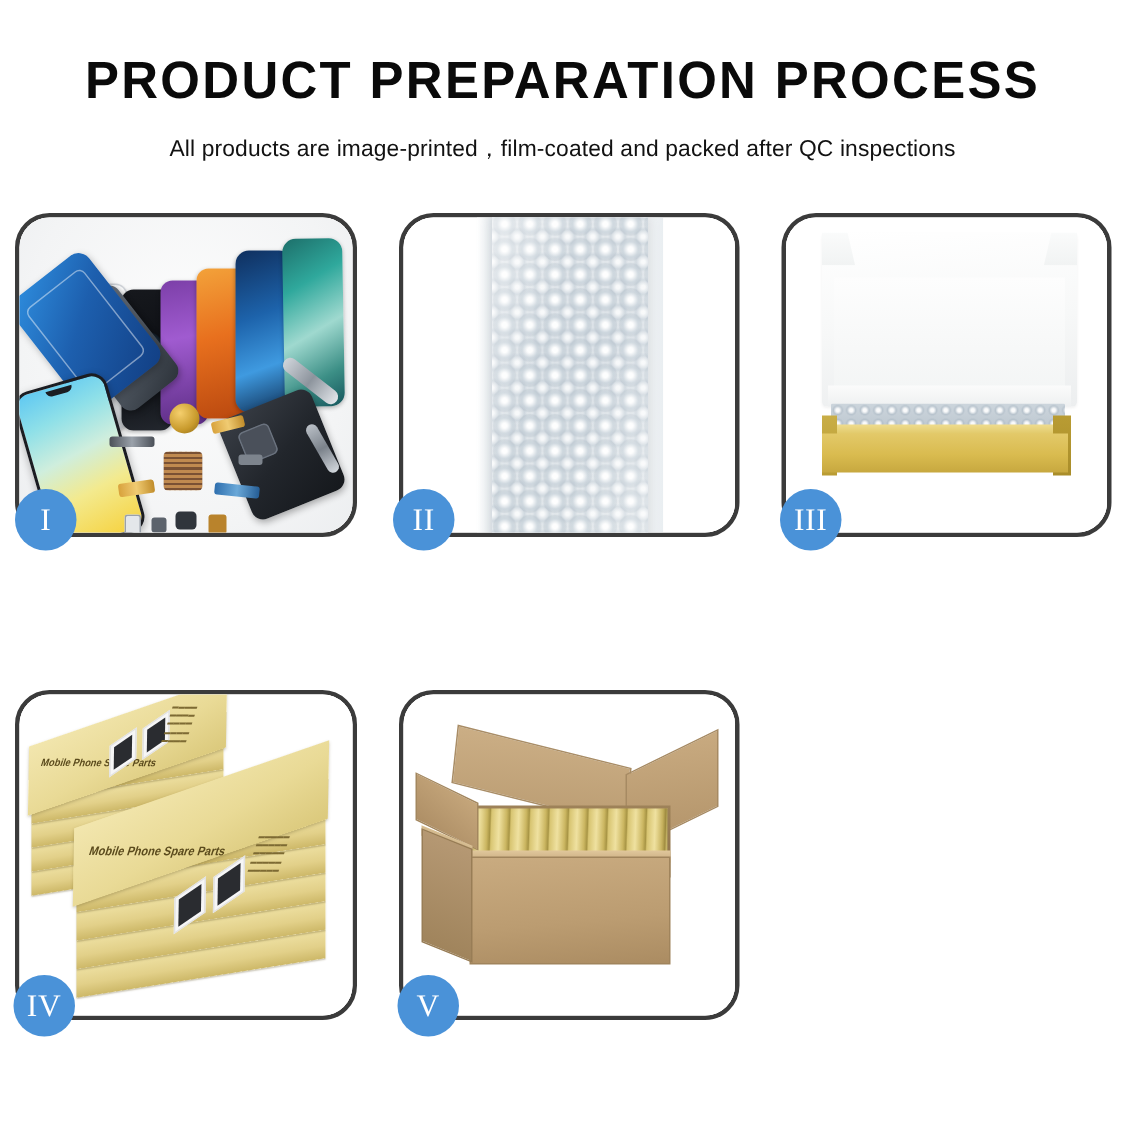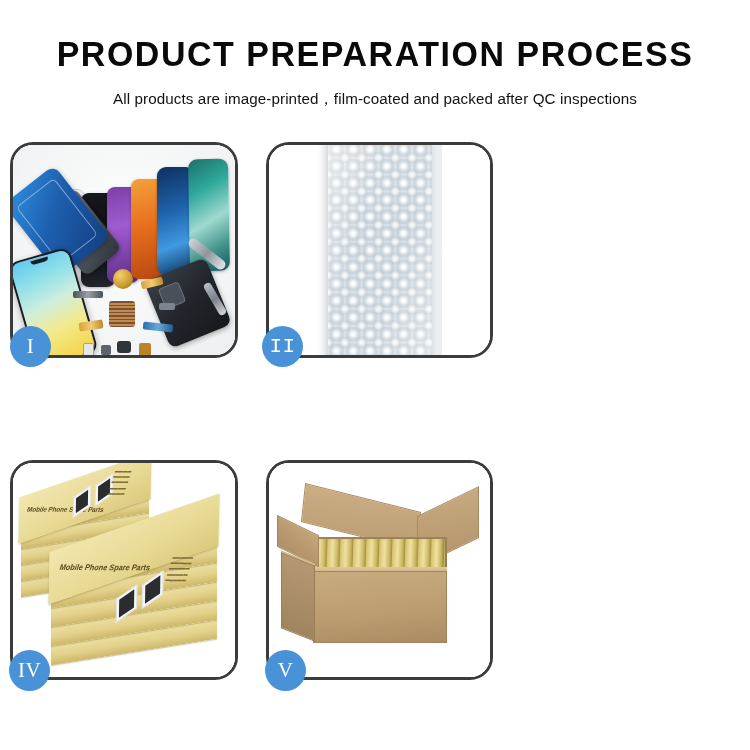--- a/index.html
+++ b/index.html
@@ -49,21 +49,21 @@
     position:absolute;left:-9px;bottom:-10px;
     width:41px;height:41px;border-radius:50%;
     background:#4a92d8;
     display:flex;align-items:center;justify-content:center;
     font-family:"Liberation Serif", serif;
     font-size:21px;color:#ffffff;letter-spacing:.5px;
     line-height:1;z-index:6;
   }
   .panel.r2 .badge{left:-4px;bottom:-14px;}
   .panel.c1.r1 .badge{left:-3px;bottom:-12px;}
-  .panel.c2.r1 .badge{left:-7px;bottom:-12px;font-family:Liberation Mono, monospace;}
+  .panel.c2.r1 .badge{left:-7px;bottom:-12px;}
   .panel.c3.r1 .badge{left:-4px;bottom:-12px;}
 
   
   .p1bg{position:absolute;inset:0;background:
       radial-gradient(ellipse at 50% 40%, #fdfdfd 0%, #f3f4f5 70%, #eceef0 100%);}
   .phone{position:absolute;border-radius:9px;}
   
   .ph-teal{right:6px;top:14px;width:40px;height:112px;
     background:linear-gradient(150deg,#1d6f6a 0%,#2fa89c 28%,#9fd9cf 55%,#3c8f86 80%,#15555c 100%);
     border-radius:9px;box-shadow:0 1px 3px rgba(0,0,0,.3);transform:rotate(-1deg);}
@@ -325,20 +325,33 @@
     <div class="panel c2 r1">
       <div class="panel-inner">
         <div class="p2bg"></div>
         <div class="bubble-edge l"></div>
         <div class="bubble-edge r"></div>
         <div class="bubble-sheet"></div>
       </div>
       <div class="badge">II</div>
     </div>
 
+    <div class="panel c3 r1">
+      <div class="panel-inner">
+        <div class="p3bg"></div>
+        <div class="box3-lid"></div>
+        <div class="box3-foam"></div>
+        <div class="box3-bubbles"></div>
+        <div class="box3-tray-top"></div>
+        <div class="box3-tray-left"></div>
+        <div class="box3-tray-right"></div>
+        <div class="box3-tray-front"></div>
+      </div>
+      <div class="badge">III</div>
+    </div>
 
     <div class="panel c1 r2">
       <div class="panel-inner">
         <div class="p4bg"></div>
         <div class="stack">
           <div class="sbox sb-b5"></div>
           <div class="sbox sb-b4"></div>
           <div class="sbox sb-b3"></div>
           <div class="sbox sb-b2"></div>
           <div class="sbox sb-b1"></div>

